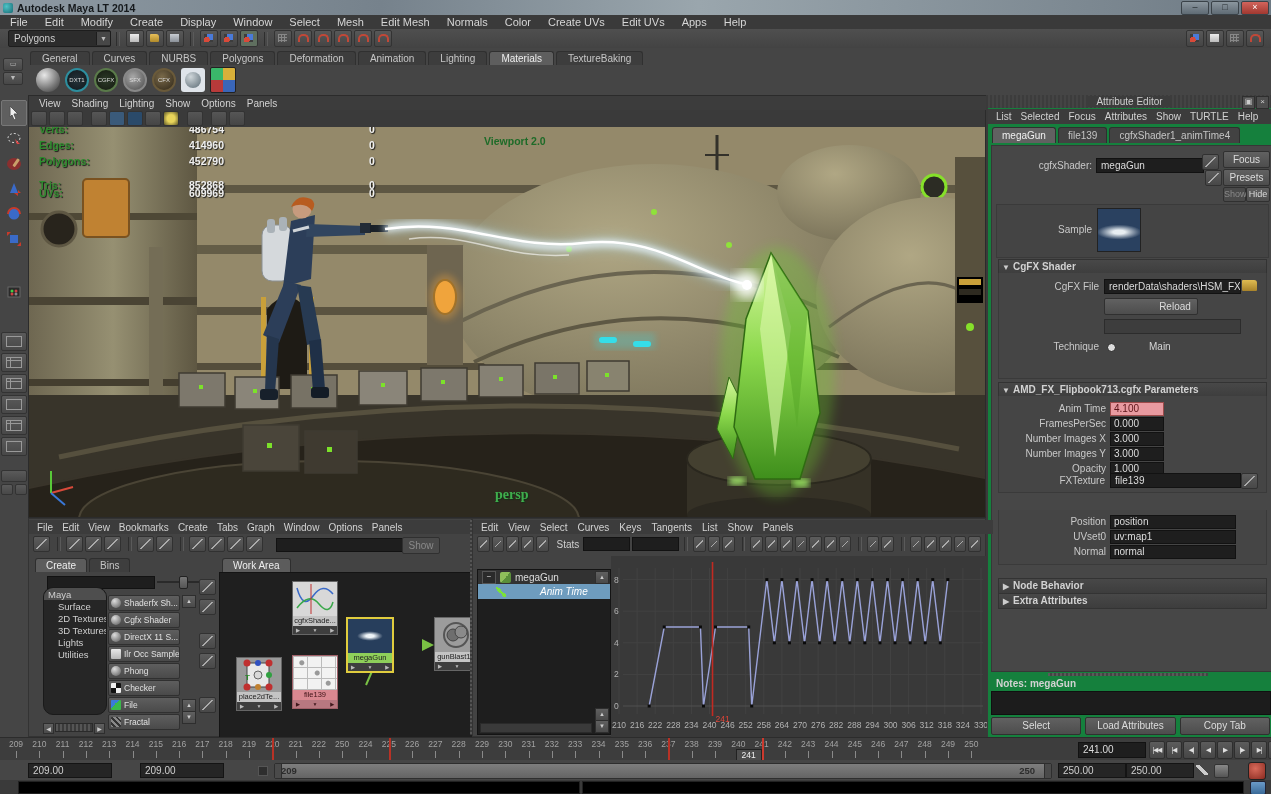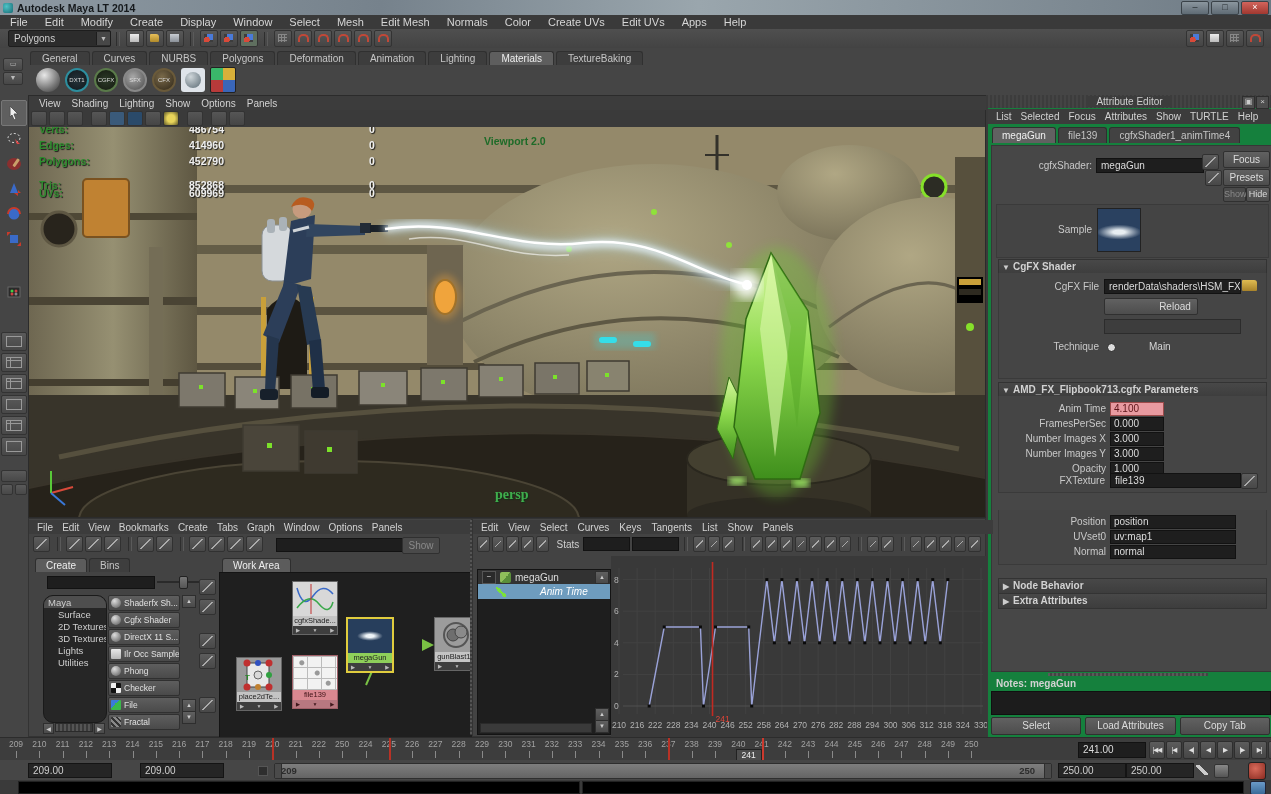--- a/index.html
+++ b/index.html
@@ -749,21 +749,21 @@
     <div class="ptabs" style="left:6px;top:39px;">
 
     <div class="ptab active">Create</div>
         <div class="ptab">Bins</div>
       </div>
 
     <div class="field" style="left:18px;top:57px;width:98px;height:11px;"></div>
     <div style="position:absolute;left:128px;top:62px;width:54px;height:2px;background:#2a2a2a;"></div>
     <div style="position:absolute;left:150px;top:57px;width:7px;height:11px;background:linear-gradient(#777,#555);border:1px solid #222;border-radius:2px;"></div>
 
-    <div class="treebox" style="left:14px;top:76px;width:62px;height:126px;border-radius:10px;">
+    <div class="treebox" style="left:14px;top:68px;width:62px;height:126px;border-radius:10px;">
 
     <div class="treeitem root">Maya</div>
         <div class="treeitem">Surface</div>
         <div class="treeitem">2D Textures</div>
         <div class="treeitem">3D Textures</div>
         <div class="treeitem">Lights</div>
         <div class="treeitem">Utilities</div>
       </div>
     <div style="position:absolute;left:14px;top:204px;width:62px;height:9px;display:flex;gap:1px;">
       <div class="scrollbtn" style="position:static;width:9px;height:9px;">◀</div>

